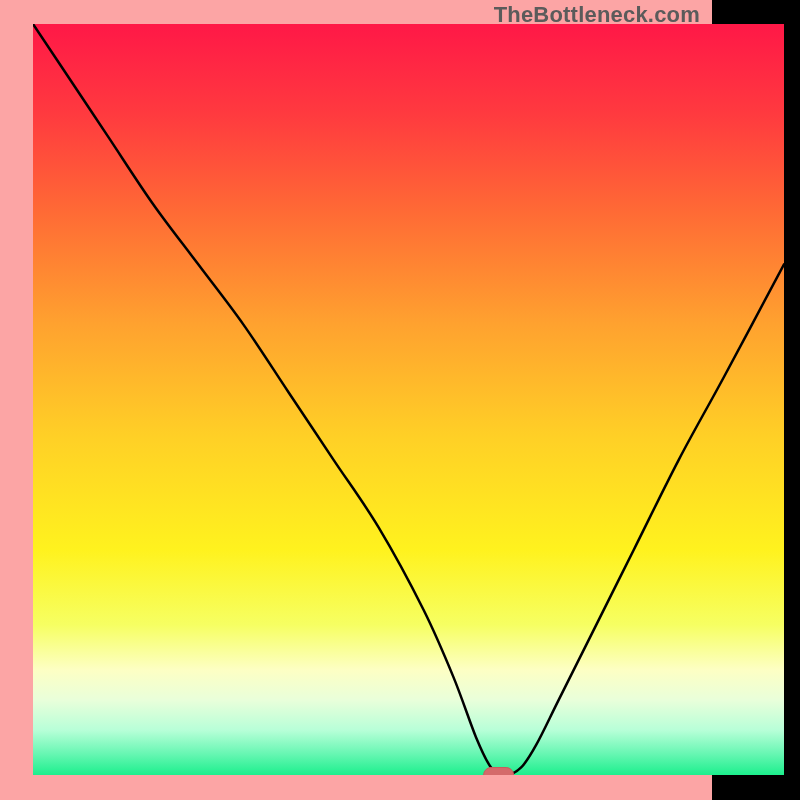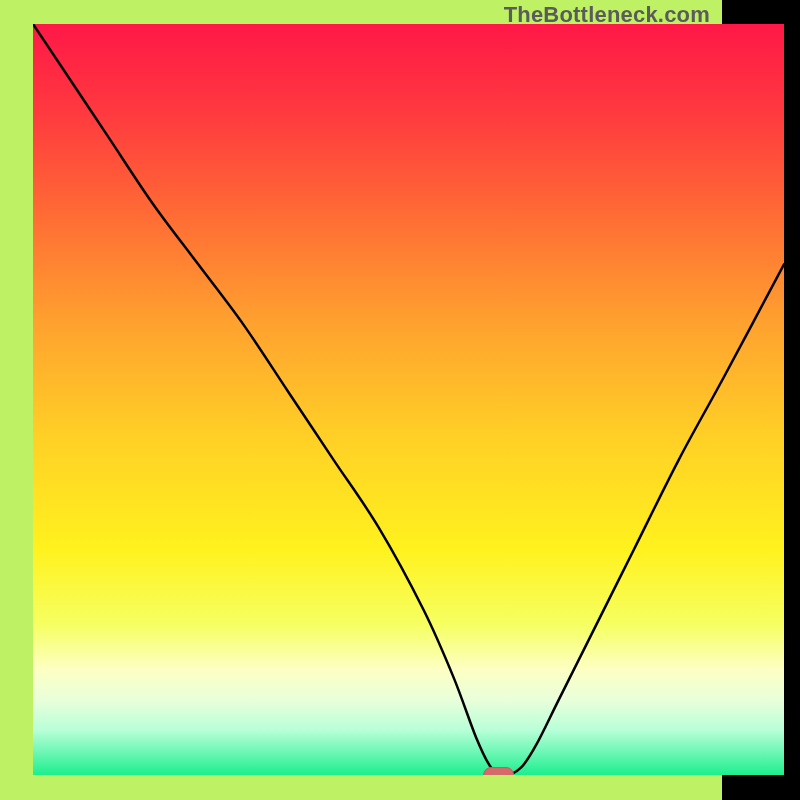--- a/index.html
+++ b/index.html
@@ -7,22 +7,21 @@
     padding: 0;
     width: 800px;
     height: 800px;
     background: #000;
     overflow: hidden;
   }
   .frame {
     position: relative;
     width: 712px;
     height: 800px;
-    background: #bef264;
-    padding-left: 10px;
+    background: #fca5a5;
   }
   .watermark {
     position: absolute;
     top: 2px;
     right: 12px;
     font-family: Arial, Helvetica, sans-serif;
     font-size: 22px;
     font-weight: 600;
     color: #5b5b5b;
     letter-spacing: 0.2px;

